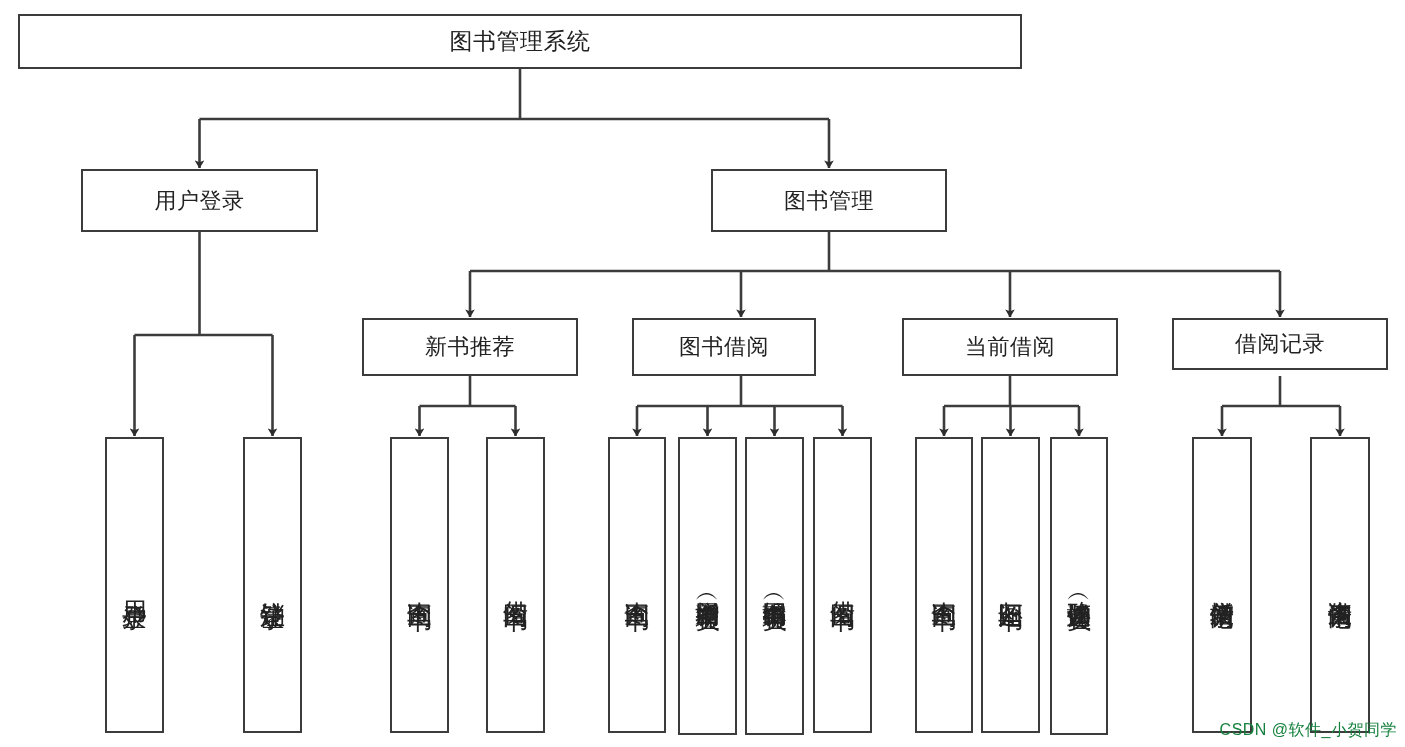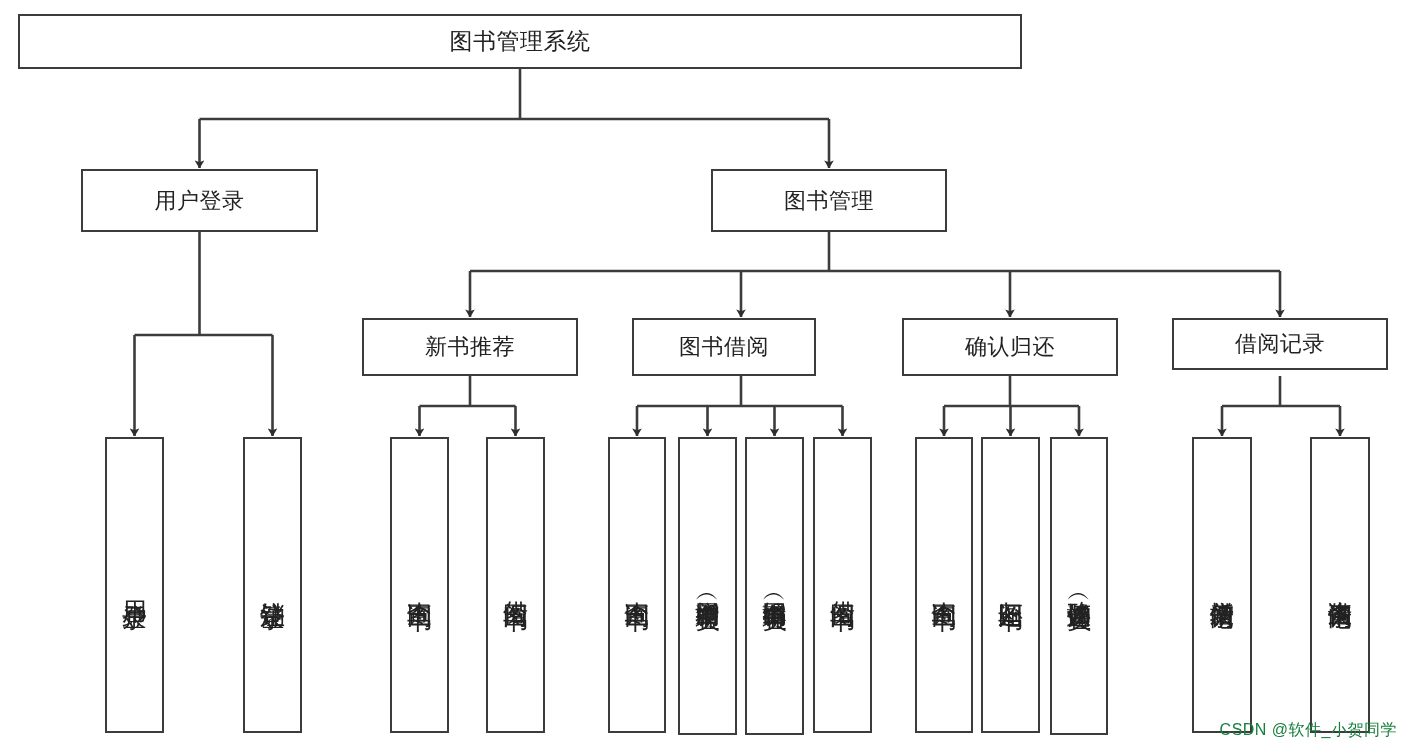--- a/index.html
+++ b/index.html
@@ -136,21 +136,21 @@
       <div class="node horiz" style="left: 711px; top: 169px; width: 236px; height: 63px;">
         <span class="lbl">图书管理</span>
       </div>
       <div class="node horiz" style="left: 362px; top: 318px; width: 216px; height: 58px;">
         <span class="lbl">新书推荐</span>
       </div>
       <div class="node horiz" style="left: 632px; top: 318px; width: 184px; height: 58px;">
         <span class="lbl">图书借阅</span>
       </div>
       <div class="node horiz" style="left: 902px; top: 318px; width: 216px; height: 58px;">
-        <span class="lbl">确认归还</span>
+        <span class="lbl">当前借阅</span>
       </div>
       <div class="node horiz" style="left: 1172px; top: 318px; width: 216px; height: 52px;">
         <span class="lbl">借阅记录</span>
       </div>
       <div class="node vert" style="left: 105px; top: 437px; width: 59px; height: 296px;">
         <span class="lbl">用户登录</span>
       </div>
       <div class="node vert" style="left: 243px; top: 437px; width: 59px; height: 296px;">
         <span class="lbl">注销登录</span>
       </div>

